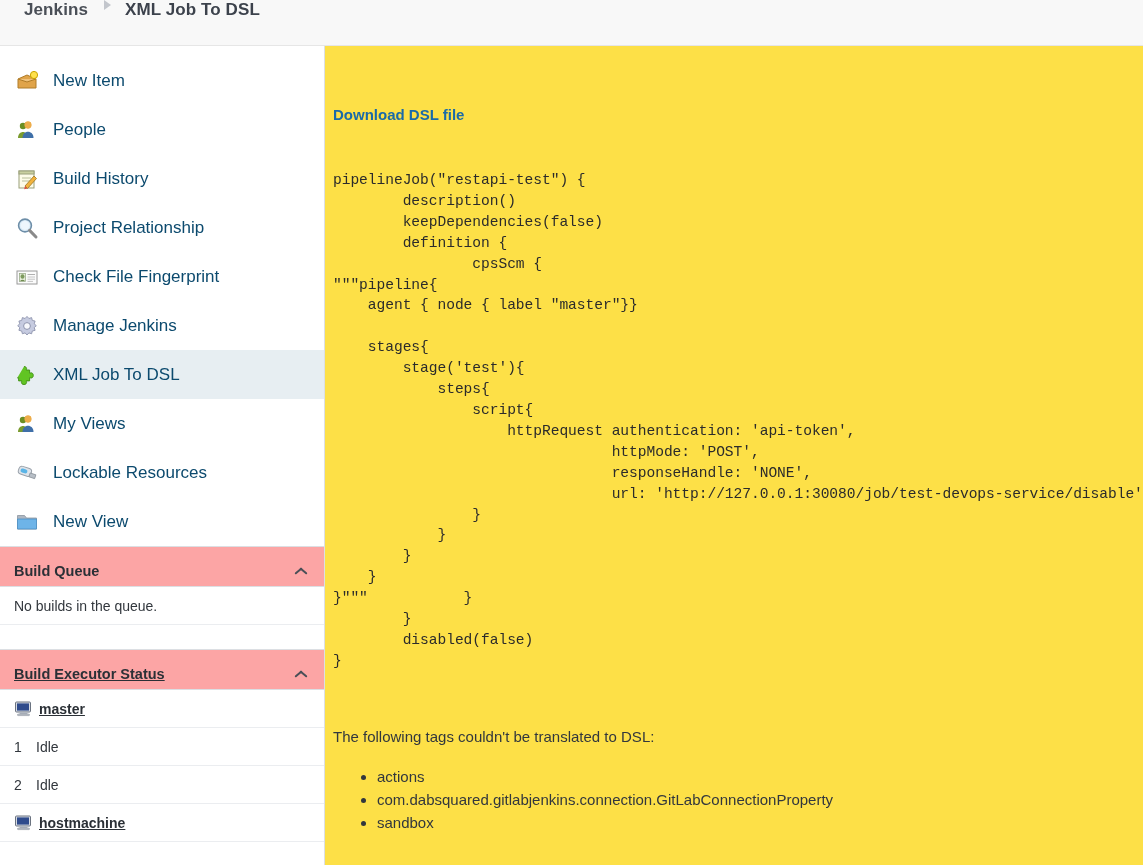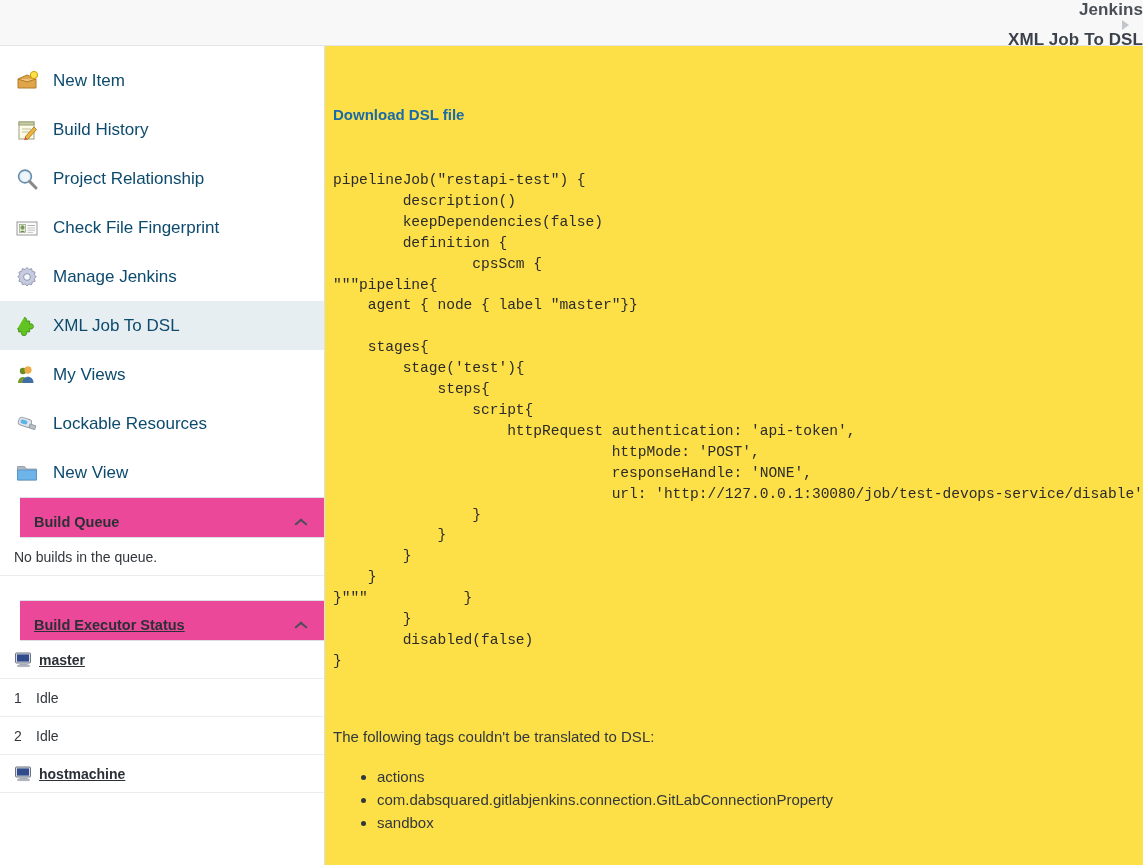--- a/index.html
+++ b/index.html
@@ -9,23 +9,22 @@
     font-family: "Liberation Sans", sans-serif;
     overflow: hidden;
   }
   .page { position: relative; width: 1143px; height: 865px; display: flex; flex-direction: column; }
 
   
   .header {
     height: 46px; min-height: 46px;
     background: #f8f8f8;
     border-bottom: 1px solid #e6e6e6;
-    display: flex; align-items: flex-end;
+    display: flex; align-items: flex-start;
     padding-left: 24px;
-    flex-direction: column;
   }
   .crumb {
     font-size: 17px; font-weight: bold; color: #4a4f57;
     letter-spacing: .1px;
   }
   .crumb-sep {
     margin: 0 14px 0 16px;
     width: 0; height: 0;
     border-left: 7px solid #c3c6cc;
     border-top: 5px solid transparent;
@@ -57,27 +56,26 @@
     margin-right: 13px;
     flex: 0 0 26px;
     display: flex; align-items: center; justify-content: center;
   }
   .nav-label {
     font-size: 17px; color: #0c4a6e;
   }
 
   
   .panel-head {
-    background: #ec4899;
+    background: #fca5a5;
     border-top: 1px solid #dcdfe3;
     border-bottom: 1px solid #dcdfe3;
     height: 41px;
     display: flex; align-items: center; justify-content: space-between;
     padding: 8px 16px 0 14px;
-    margin-left: 20px;
   }
   .panel-title { font-size: 14.5px; font-weight: bold; color: #2b3036; }
   .panel-title.link { text-decoration: underline; }
   .chev {
     width: 14px; height: 9px; position: relative;
   }
   .chev::before, .chev::after {
     content: ""; position: absolute; top: 4px;
     width: 9px; height: 2px; background: #4a4f57; border-radius: 1px;
   }
@@ -156,20 +154,32 @@
           <span class="nav-ico">
             <svg width="24" height="24" viewBox="0 0 24 24">
               <path d="M3 10 L12 6 L21 10 L21 19 L3 19 Z" fill="#e0a44a" stroke="#b07c28" stroke-width="1"></path>
               <path d="M3 10 L12 13 L21 10" fill="#f0c27b" stroke="#b07c28" stroke-width="1"></path>
               <circle cx="19" cy="6" r="3.6" fill="#ffe14d" stroke="#c9a400" stroke-width="1"></circle>
             </svg>
           </span>
           <span class="nav-label">New Item</span>
         </div>
 
+        <div class="nav-item">
+          <span class="nav-ico">
+            <svg width="24" height="24" viewBox="0 0 24 24">
+              <circle cx="8" cy="8" r="3.2" fill="#6b8e23"></circle>
+              <path d="M3 20 c0-4 2.5-6 5-6 s5 2 5 6z" fill="#7a9b2e"></path>
+              <circle cx="13" cy="7" r="3.4" fill="#e8a33d"></circle>
+              <path d="M7.5 20 c0-4.2 2.6-6.3 5.5-6.3 s5.5 2.1 5.5 6.3z" fill="#3f6fa8"></path>
+              <circle cx="13" cy="7" r="3.4" fill="#eead4a"></circle>
+            </svg>
+          </span>
+          <span class="nav-label">People</span>
+        </div>
 
         <div class="nav-item">
           <span class="nav-ico">
             <svg width="24" height="24" viewBox="0 0 24 24">
               <rect x="4" y="4" width="15" height="17" fill="#fdfbe8" stroke="#9aa07a" stroke-width="1"></rect>
               <rect x="4" y="4" width="15" height="3" fill="#c9cfa0" stroke="#9aa07a" stroke-width="1"></rect>
               <line x1="7" y1="11" x2="16" y2="11" stroke="#b9bf9a" stroke-width="1"></line>
               <line x1="7" y1="14" x2="16" y2="14" stroke="#b9bf9a" stroke-width="1"></line>
               <path d="M10 19 L19 9 L21.5 11.5 L12.5 21.5 Z" fill="#f2b33d" stroke="#9a7320" stroke-width="0.8"></path>
               <path d="M10 19 L12.5 21.5 L9.2 22.2 Z" fill="#d94f3d"></path>

